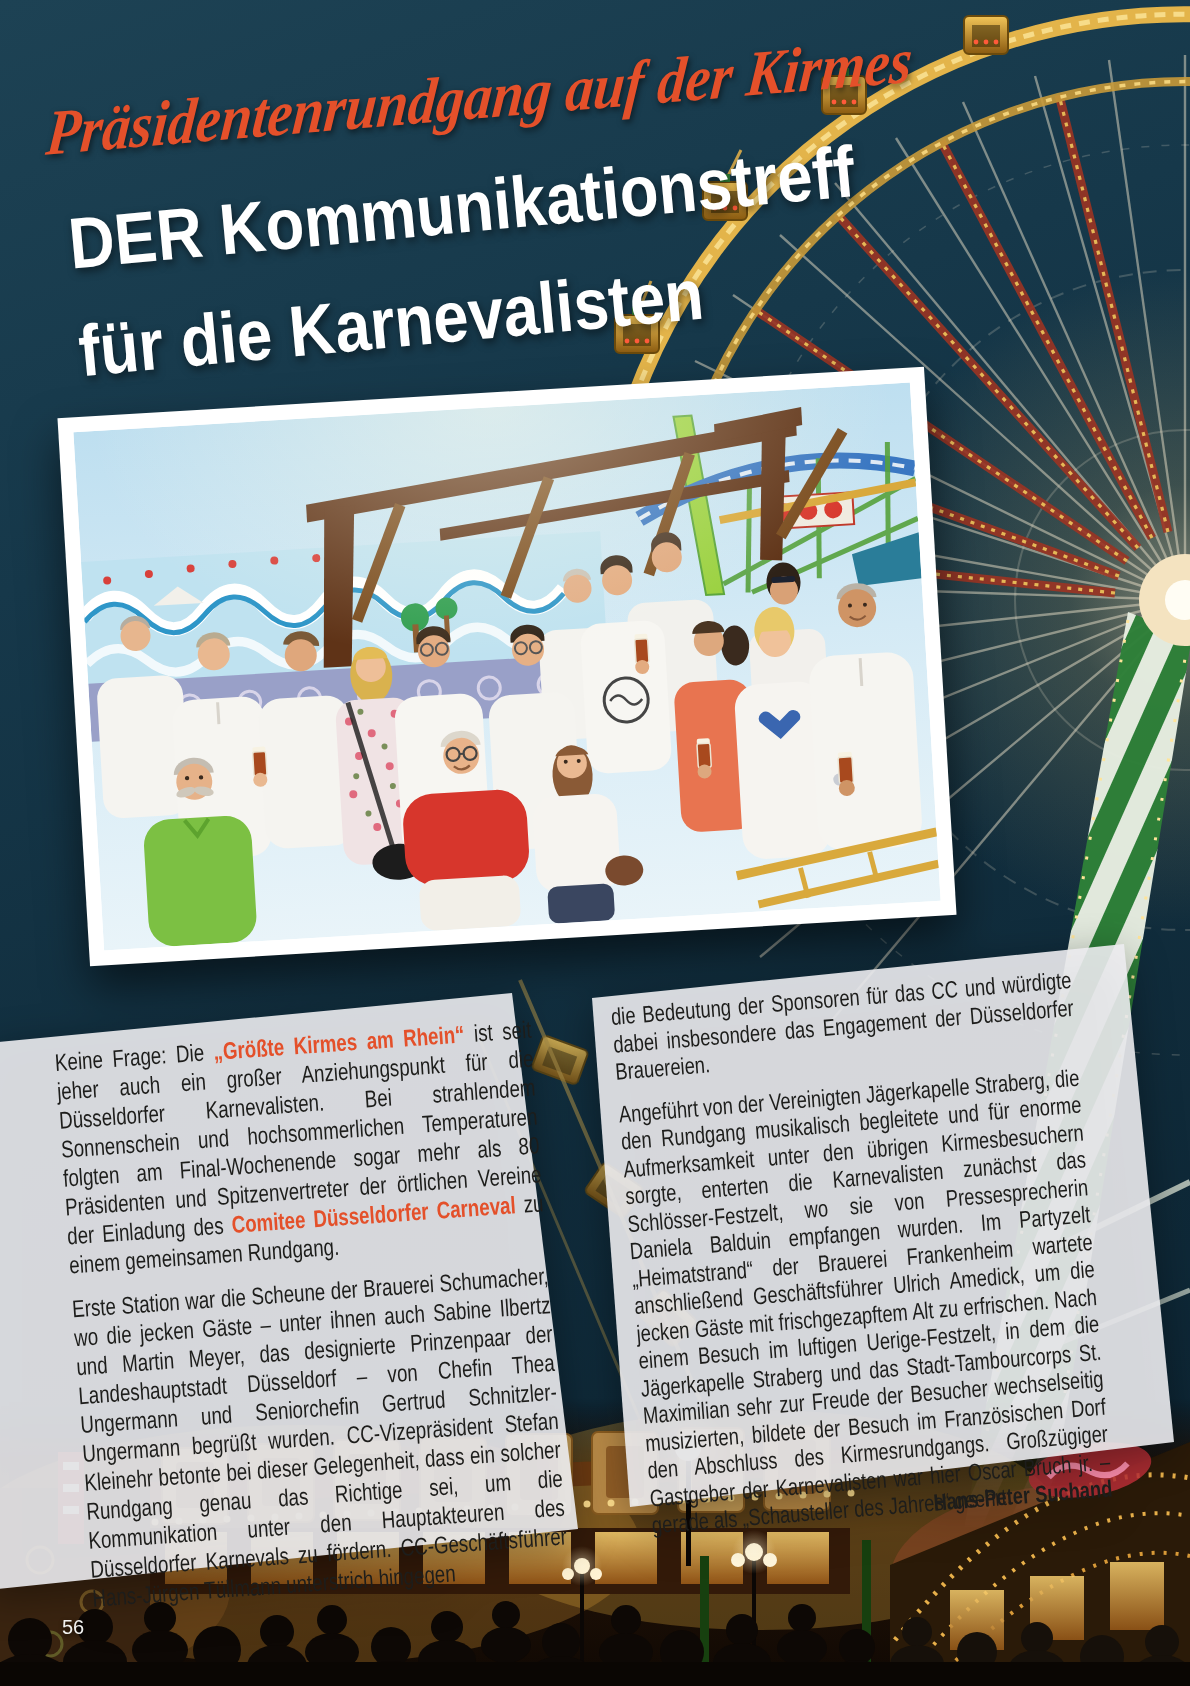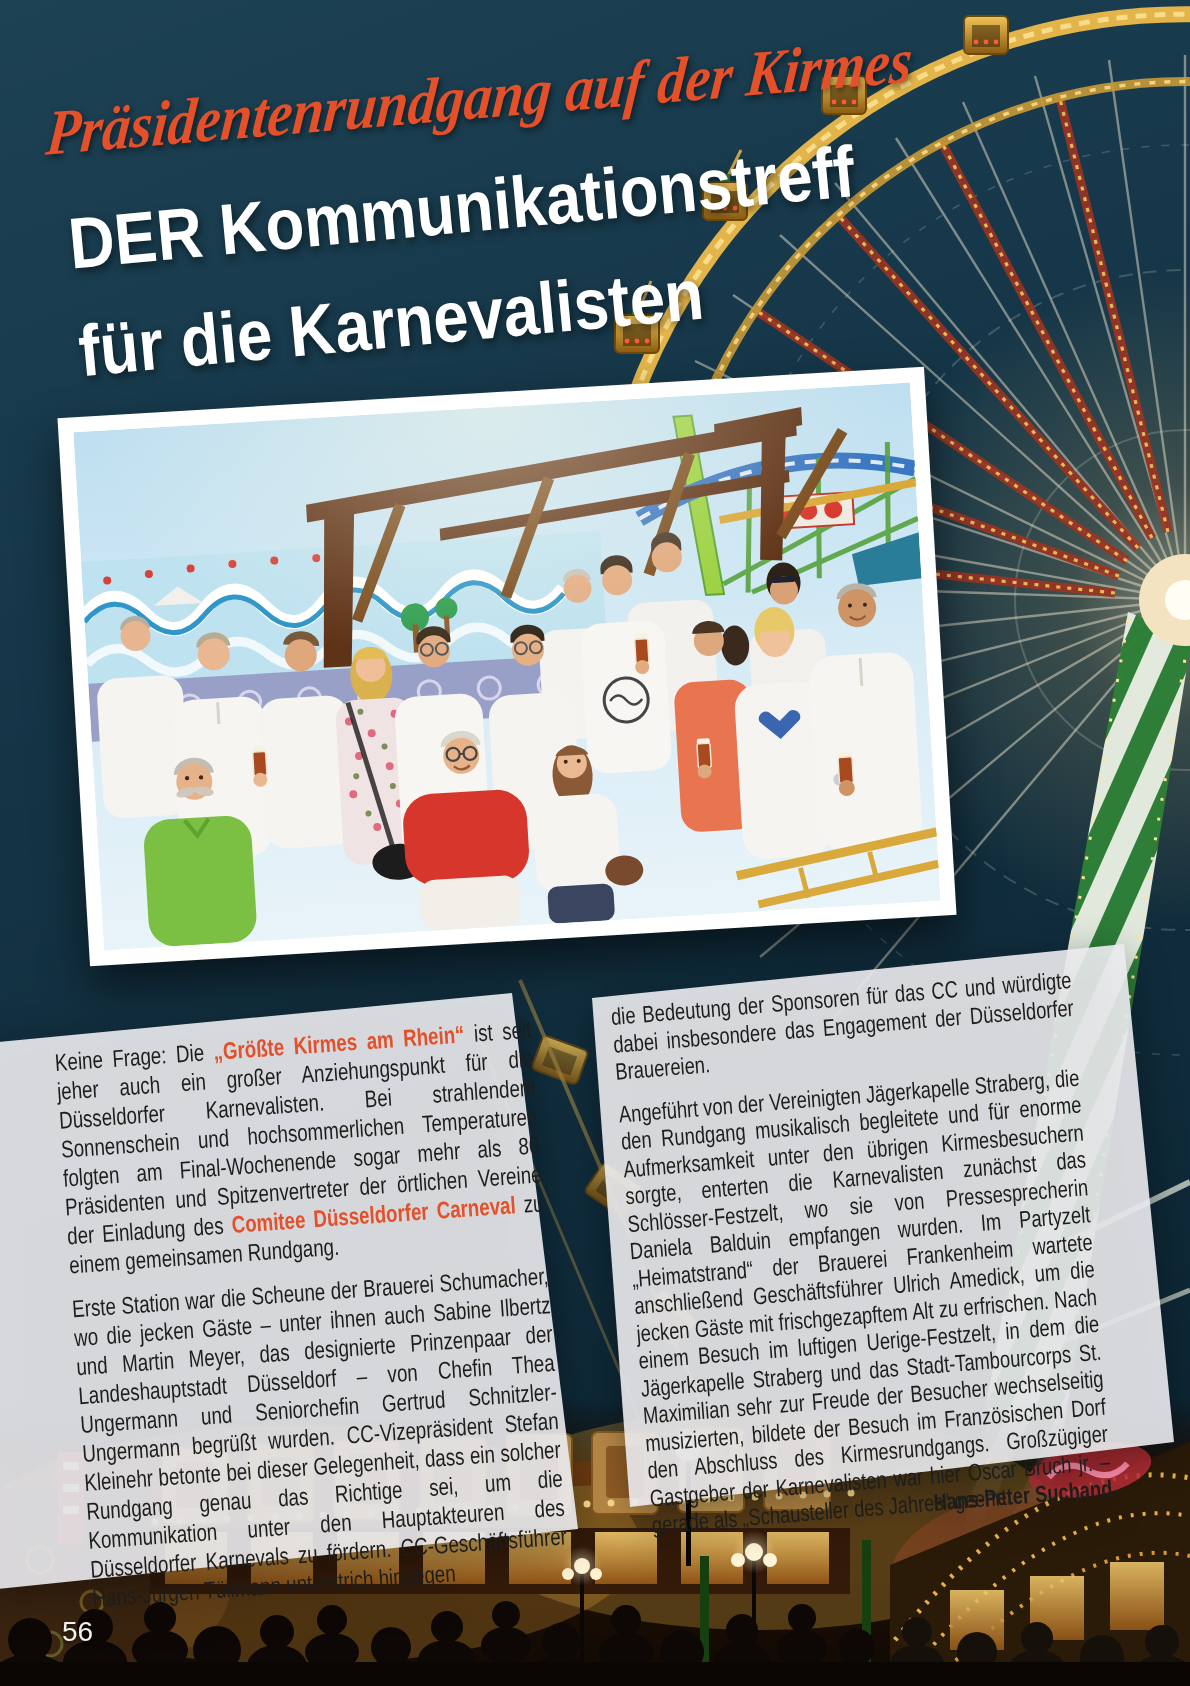--- a/index.html
+++ b/index.html
@@ -29,21 +29,21 @@
   .panel-right .panel-fill{clip-path:polygon(40px 62px,572px 8px,622px 506px,78px 571px);}
   .col{position:absolute;color:#1d1d1b;}
   .col-inner{transform-origin:0 0;text-align:justify;font-size:24px;line-height:29px;}
   .panel-left .col{left:66px;top:60px;}
   .panel-left .col-inner{width:612px;transform:rotate(-4deg) scaleX(.78);}
   .panel-right .col{left:58px;top:68px;}
   .panel-right .col-inner{width:592px;transform:rotate(-4.6deg) scaleX(.78);font-size:23.5px;line-height:27.5px;}
   .col p{margin:0 0 15px 0;}
   .accent{color:#e4502a;font-weight:700;}
   .author{display:block;text-align:right;font-weight:700;margin-top:-27.5px;}
-  .pageno{position:absolute;left:62px;top:1616px;color:#f2f2f0;font-size:28px;
+  .pageno{position:absolute;left:62px;top:1616px;color:#f2f2f0;font-size:20px;
           text-shadow:0 2px 4px rgba(0,0,0,.7);}
 </style>
 </head>
 <body>
 
 <div class="page">
 
   <svg class="bg-art" viewBox="0 0 1190 1686" aria-hidden="true">
     <defs>
       <radialGradient id="hubGlow" cx="50%" cy="50%" r="50%">

